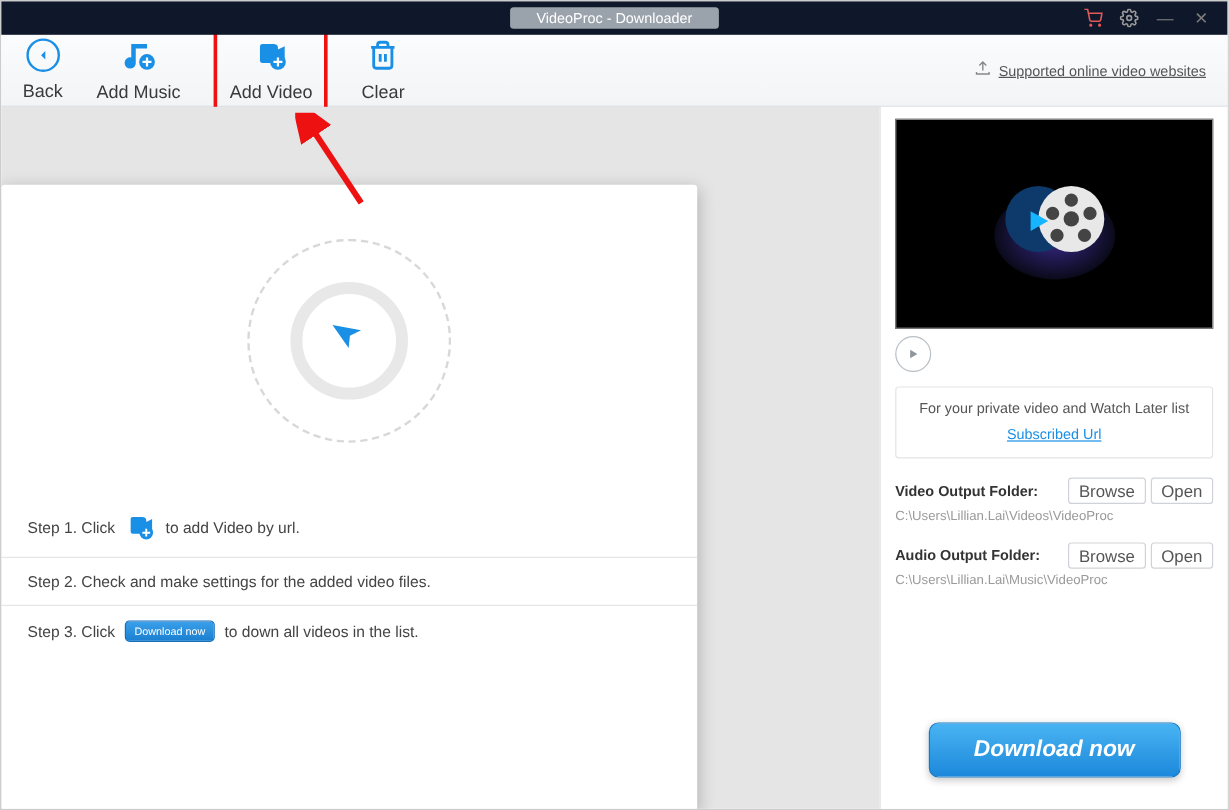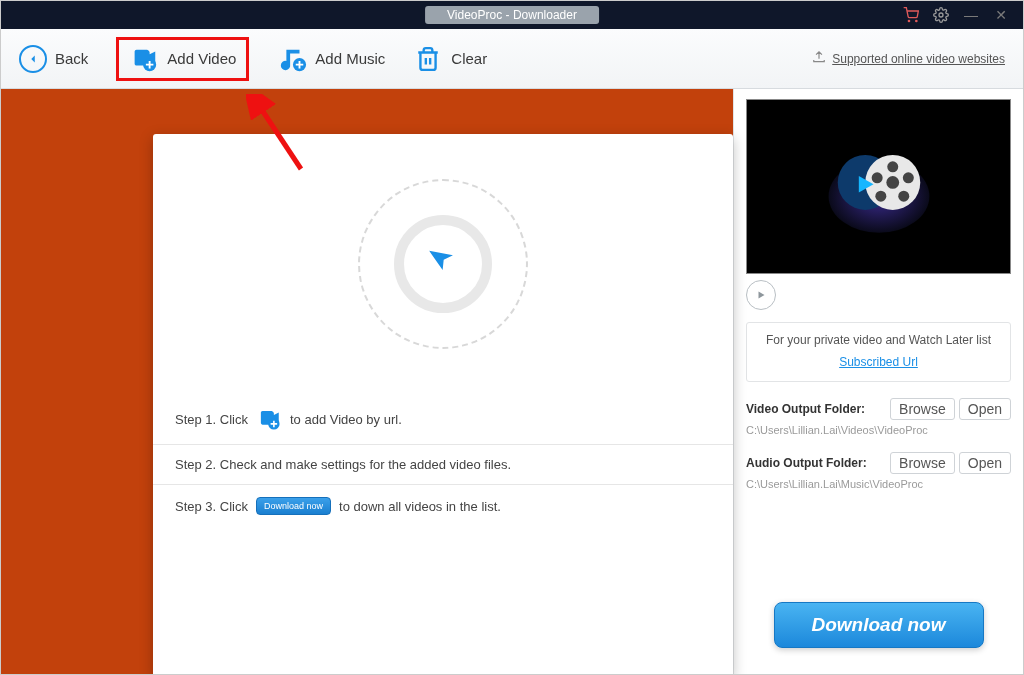--- a/index.html
+++ b/index.html
@@ -8,31 +8,31 @@
 
 .titlebar { height: 28px; background: #0f172a; display: flex; align-items: center; position: relative; }
 .title-center { position: absolute; left: 50%; transform: translateX(-50%); background: #9aa3ac; color: #fff; font-size: 12px; padding: 2px 22px; border-radius: 3px; }
 .title-controls { margin-left: auto; display: flex; align-items: center; gap: 14px; padding-right: 14px; color: #7a7a7a; }
 .title-controls .ctl { width: 16px; height: 16px; display: flex; align-items: center; justify-content: center; font-size: 14px; cursor: pointer; }
 .cart-icon { color: #e05a5a; font-size: 15px; }
 .gear-icon { color: #9a9a9a; font-size: 15px; }
 
 
 .toolbar { height: 60px; background: linear-gradient(#fbfcfd,#f2f4f6); border-bottom: 1px solid #d7dbdf; display: flex; align-items: center; padding: 0 18px; gap: 28px; }
-.tool-btn { display: flex; align-items: center; gap: 8px; cursor: pointer; color: #3a3a3a; font-size: 15px; }
+.tool-btn { display: flex; align-items: center; gap: 8px; cursor: pointer; color: #3a3a3a; font-size: 15px; flex-direction: column; }
 .tool-btn .icon { width: 30px; height: 30px; display: flex; align-items: center; justify-content: center; }
 .highlight-box { border: 3px solid #e11; padding: 4px 10px; }
 .back-circle { width: 28px; height: 28px; border: 2px solid #1a8fe6; border-radius: 50%; display: flex; align-items: center; justify-content: center; color: #1a8fe6; font-weight: bold; }
 .toolbar-right { margin-left: auto; display: flex; align-items: center; gap: 6px; font-size: 12px; }
 .toolbar-right a { color: #555; text-decoration: underline; }
 .upload-i { color: #888; font-size: 14px; }
 
 
 .main { display: flex; height: 587px; }
-.left { flex: 1; background: #c2410c; position: relative; padding: 45px 0 0 0; display: flex; justify-content: flex-end; }
+.left { flex: 1; background: #e5e5e5; position: relative; padding: 65px 0 0 0; display: flex; justify-content: flex-start; }
 .right { width: 290px; background: #fff; border-left: 1px solid #e2e4e6; padding: 10px 12px; display: flex; flex-direction: column; }
 
 
 .card { width: 580px; background: #fff; border-radius: 3px; box-shadow: 0 4px 14px rgba(0,0,0,.25); }
 .card-top { height: 260px; display: flex; align-items: center; justify-content: center; position: relative; overflow: hidden; }
 .dash-circle { width: 170px; height: 170px; border: 2px dashed #d8d8d8; border-radius: 50%; display: flex; align-items: center; justify-content: center; }
 .inner-circle { width: 98px; height: 98px; border: 10px solid #e8e8e8; border-radius: 50%; display: flex; align-items: center; justify-content: center; }
 .arrow-ul { color: #1a8fe6; font-size: 34px; transform: rotate(-10deg); }
 
 .card-steps { font-size: 13px; color: #444; }
@@ -92,40 +92,40 @@
 <div class="toolbar">
   <div class="tool-btn">
     <div class="back-circle">
       <svg width="14" height="14" viewBox="0 0 24 24" fill="#1a8fe6">
           <path d="M15 6l-6 6 6 6V6z"></path>
         </svg>
     </div>
     <span>Back</span>
   </div>
 
+  <div class="tool-btn">
+    <span class="icon">
+      <svg width="30" height="30" viewBox="0 0 32 32">
+          <path fill="#1a8fe6" d="M10 6h14v4H14v12a5 5 0 1 1-4-4V6z"></path>
+          <circle cx="24" cy="22" r="7" fill="#1a8fe6"></circle>
+          <path stroke="#fff" stroke-width="2" d="M24 18v8M20 22h8"></path>
+        </svg>
+    </span>
+    <span>Add Music</span>
+  </div>
+
   <div class="tool-btn highlight-box">
     <span class="icon">
       <svg width="30" height="30" viewBox="0 0 32 32">
           <path fill="#1a8fe6" d="M6 8c0-1 1-2 2-2h10c4 0 4 3 4 3v2l6-3v14l-6-3v2c0 1-1 2-2 2H8c-1 0-2-1-2-2V8z"></path>
           <circle cx="22" cy="22" r="7" fill="#1a8fe6"></circle>
           <path stroke="#fff" stroke-width="2" d="M22 18v8M18 22h8"></path>
         </svg>
     </span>
     <span>Add Video</span>
-  </div>
-
-  <div class="tool-btn">
-    <span class="icon">
-      <svg width="30" height="30" viewBox="0 0 32 32">
-          <path fill="#1a8fe6" d="M10 6h14v4H14v12a5 5 0 1 1-4-4V6z"></path>
-          <circle cx="24" cy="22" r="7" fill="#1a8fe6"></circle>
-          <path stroke="#fff" stroke-width="2" d="M24 18v8M20 22h8"></path>
-        </svg>
-    </span>
-    <span>Add Music</span>
   </div>
 
   <div class="tool-btn">
     <span class="icon">
       <svg width="26" height="26" viewBox="0 0 24 24" fill="none" stroke="#1a8fe6" stroke-width="2.2">
           <path d="M3 6h18M8 6V4a2 2 0 0 1 2-2h4a2 2 0 0 1 2 2v2m3 0v14a2 2 0 0 1-2 2H7a2 2 0 0 1-2-2V6h14zM10 11v6M14 11v6"></path>
         </svg>
     </span>
     <span>Clear</span>
   </div>

